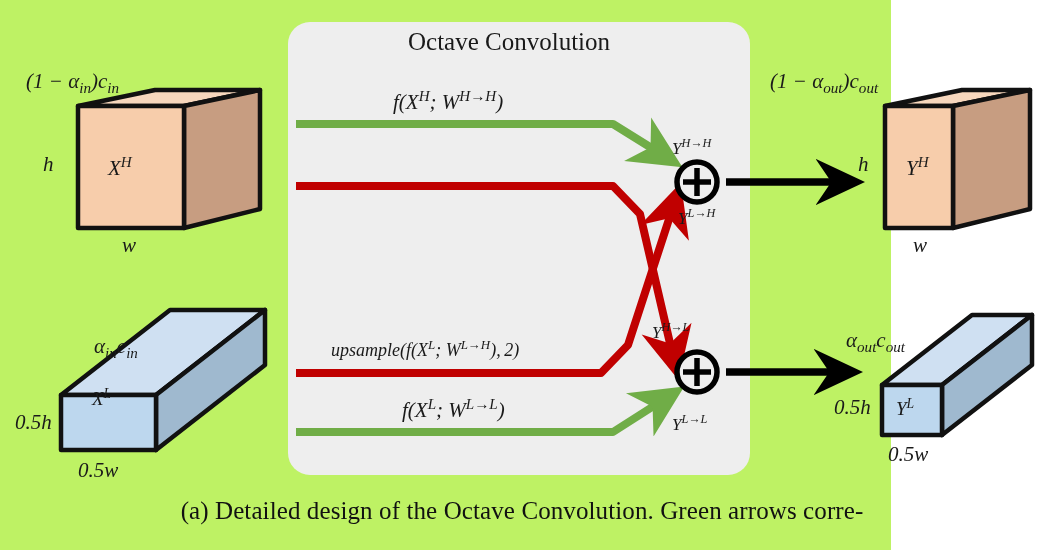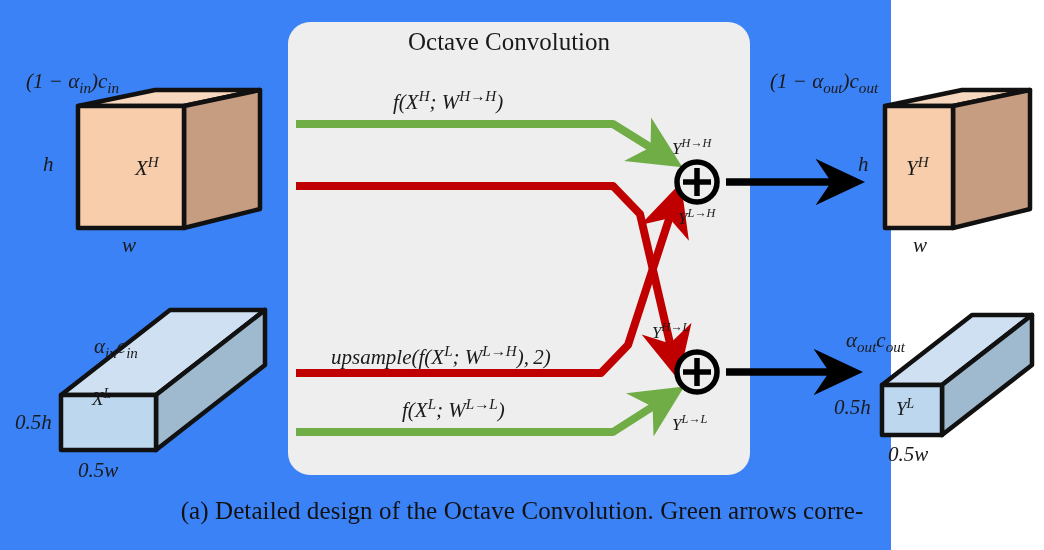--- a/index.html
+++ b/index.html
@@ -1,17 +1,17 @@
 <!DOCTYPE html>
 <html><head>
 <meta charset="utf-8">
 <style>
   html,body{margin:0;padding:0;background:#ffffff;}
   body{width:1044px;height:550px;font-family:"Liberation Serif",serif;overflow:hidden;}
-  #stage{position:relative;width:891px;height:550px;background:#3b82f6;}
+  #stage{position:relative;width:891px;height:550px;background:#bef264;}
   .math{font-family:"Liberation Serif",serif;font-style:italic;color:#1a1a1a;white-space:nowrap;}
   .lbl{position:absolute;white-space:nowrap;color:#1a1a1a;}
   svg{position:absolute;left:0;top:0;}
   .caption{position:absolute;left:0;top:497px;width:1044px;text-align:center;
            font-family:"Liberation Serif",serif;font-size:25px;color:#111;letter-spacing:.1px;}
   .sup{font-size:.72em;vertical-align:super;font-style:italic;}
   .sub{font-size:.72em;vertical-align:sub;font-style:italic;}
 </style>
 </head>
 <body>
@@ -98,39 +98,39 @@
     <g>
       <path d="M726,372 L836,372" fill="none" stroke="#000" stroke-width="7.5" marker-end="url(#mk-black)"></path>
     </g>
   </svg>
 
   <div class="lbl" style="left:408px;top:28px;font-size:25px;font-style:normal;">Octave Convolution</div>
 
   <div class="lbl math" style="left:26px;top:69px;font-size:21px;">(1 − α<span class="sub">in</span>)c<span class="sub">in</span></div>
   <div class="lbl math" style="left:43px;top:152px;font-size:21px;">h</div>
   <div class="lbl math" style="left:122px;top:233px;font-size:21px;">w</div>
-  <div class="lbl math" style="left:108px;top:154px;font-size:21px;margin-left:27px;">X<span class="sup">H</span></div>
+  <div class="lbl math" style="left:108px;top:154px;font-size:21px;">X<span class="sup">H</span></div>
 
   <div class="lbl math" style="left:94px;top:334px;font-size:21px;">α<span class="sub">in</span>c<span class="sub">in</span></div>
   <div class="lbl math" style="left:15px;top:410px;font-size:21px;">0.5h</div>
   <div class="lbl math" style="left:78px;top:458px;font-size:21px;">0.5w</div>
   <div class="lbl math" style="left:92px;top:386px;font-size:19px;">X<span class="sup">L</span></div>
 
   <div class="lbl math" style="left:770px;top:69px;font-size:21px;">(1 − α<span class="sub">out</span>)c<span class="sub">out</span></div>
   <div class="lbl math" style="left:858px;top:152px;font-size:21px;">h</div>
   <div class="lbl math" style="left:913px;top:233px;font-size:21px;">w</div>
   <div class="lbl math" style="left:906px;top:154px;font-size:21px;">Y<span class="sup">H</span></div>
 
   <div class="lbl math" style="left:846px;top:328px;font-size:21px;">α<span class="sub">out</span>c<span class="sub">out</span></div>
   <div class="lbl math" style="left:834px;top:395px;font-size:21px;">0.5h</div>
   <div class="lbl math" style="left:888px;top:442px;font-size:21px;">0.5w</div>
   <div class="lbl math" style="left:896px;top:396px;font-size:19px;">Y<span class="sup">L</span></div>
 
   <div class="lbl math" style="left:393px;top:88px;font-size:21px;">f(X<span class="sup">H</span>;&nbsp;W<span class="sup">H→H</span>)</div>
-  <div class="lbl math" style="left:331px;top:337px;font-size:21px;margin-top:6px;">upsample(f(X<span class="sup">L</span>;&nbsp;W<span class="sup">L→H</span>), 2)</div>
+  <div class="lbl math" style="left:331px;top:337px;font-size:18px;">upsample(f(X<span class="sup">L</span>;&nbsp;W<span class="sup">L→H</span>), 2)</div>
   <div class="lbl math" style="left:402px;top:396px;font-size:21px;">f(X<span class="sup">L</span>;&nbsp;W<span class="sup">L→L</span>)</div>
 
   <div class="lbl math" style="left:672px;top:136px;font-size:17px;">Y<span class="sup">H→H</span></div>
   <div class="lbl math" style="left:678px;top:206px;font-size:17px;">Y<span class="sup">L→H</span></div>
   <div class="lbl math" style="left:652px;top:320px;font-size:17px;">Y<span class="sup">H→L</span></div>
   <div class="lbl math" style="left:672px;top:412px;font-size:17px;">Y<span class="sup">L→L</span></div>
 
   <div class="caption">(a) Detailed design of the Octave Convolution.  Green arrows corre-</div>
 
 </div>

